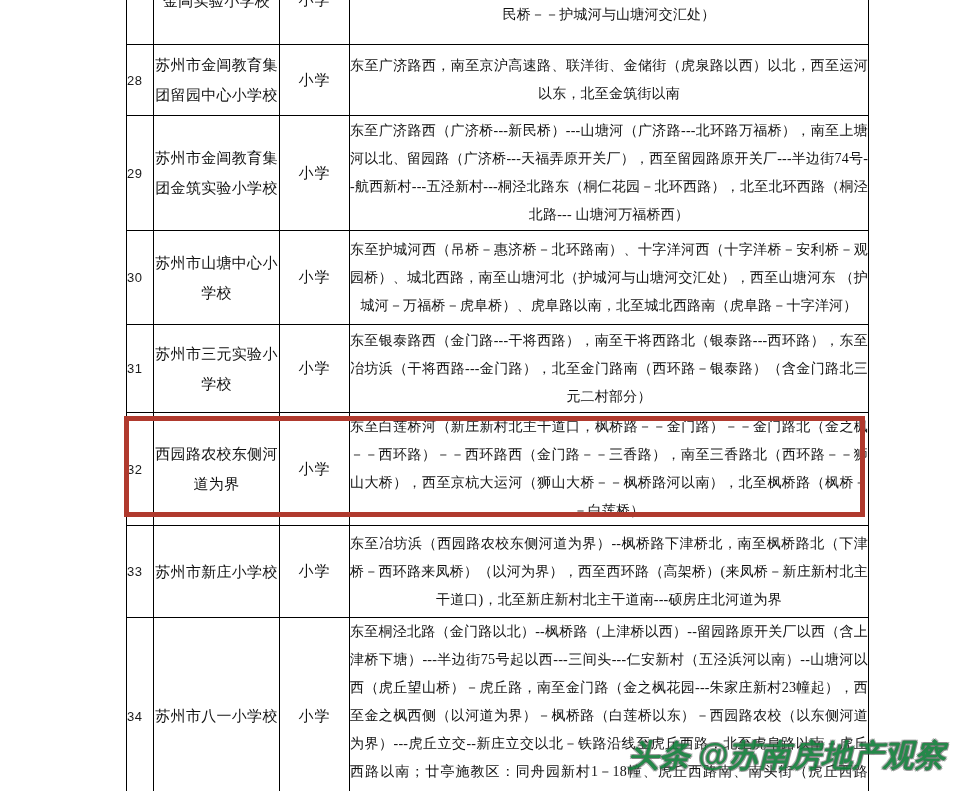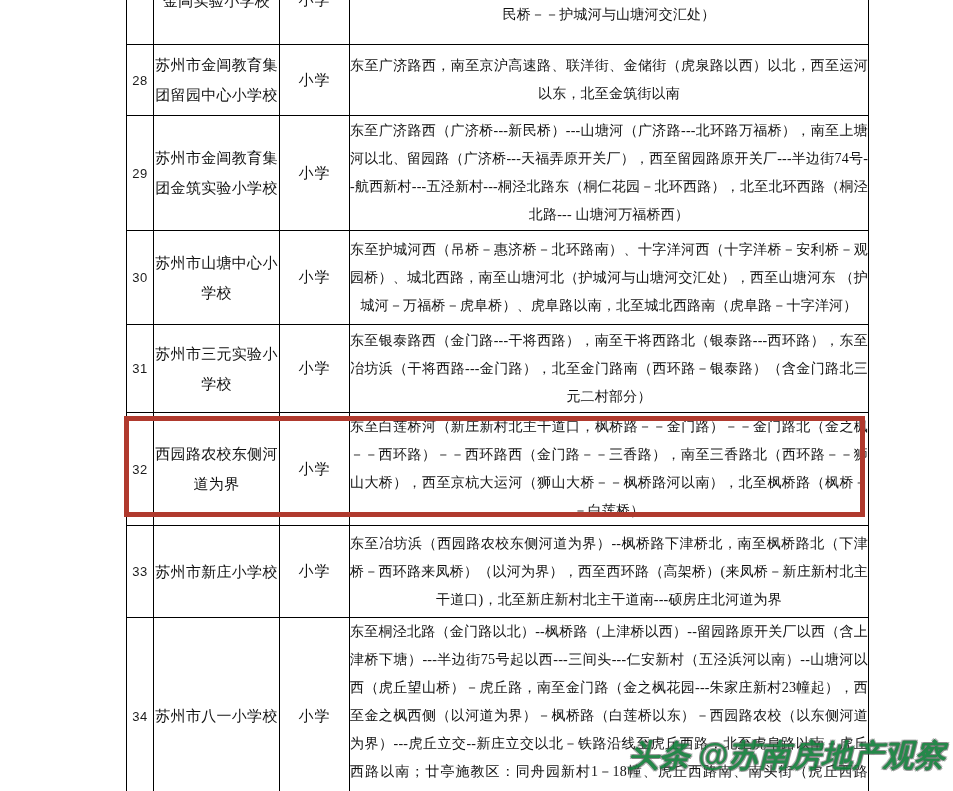--- a/index.html
+++ b/index.html
@@ -32,21 +32,20 @@
     vertical-align: middle;
     padding: 0;
     background: #ffffff;
   }
   col.c-index  { width: 27px; }
   col.c-school { width: 126px; }
   col.c-level  { width: 70px; }
   col.c-range  { width: 519px; }
 
   .cell-index {
-    text-align: center;
     font-size: 13px;
     color: #1a1a1a;
     font-family: "Liberation Sans", sans-serif;
     letter-spacing: .5px;
   }
   .cell-school {
     text-align: center;
     font-size: 15px;
     line-height: 2.0;
     color: #111111;

